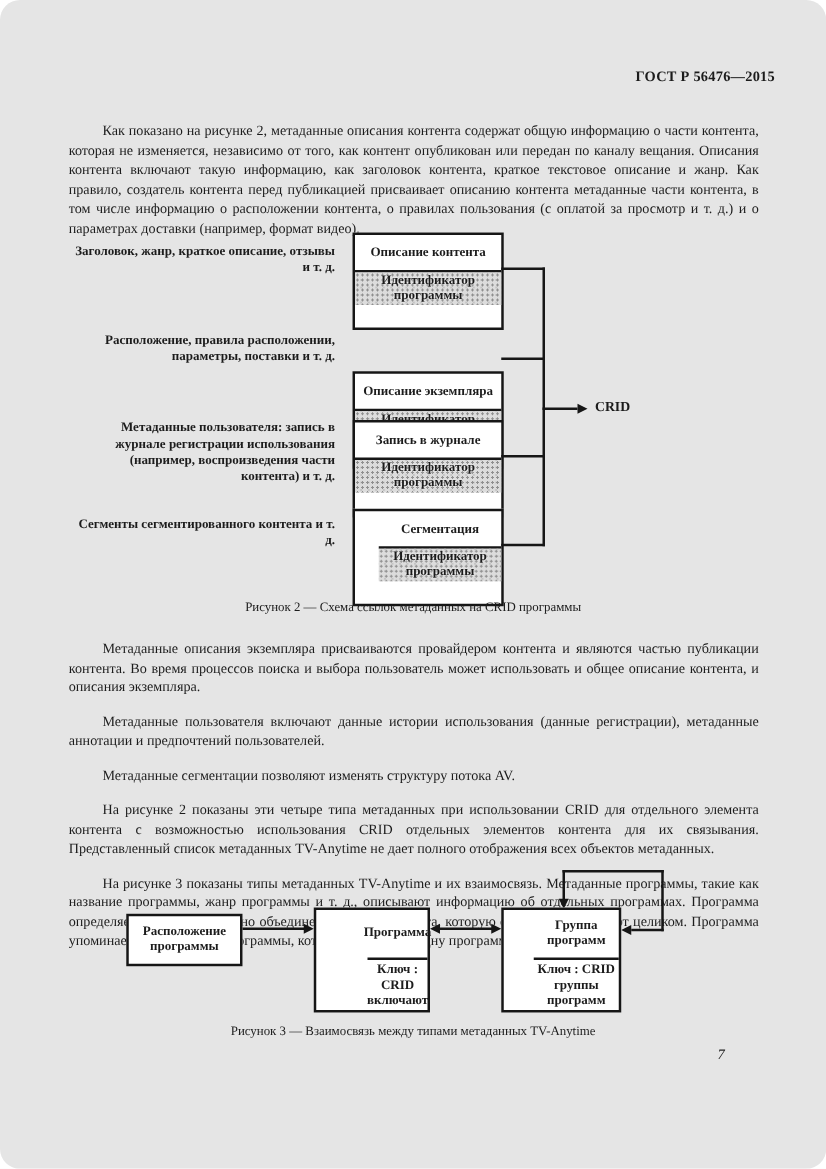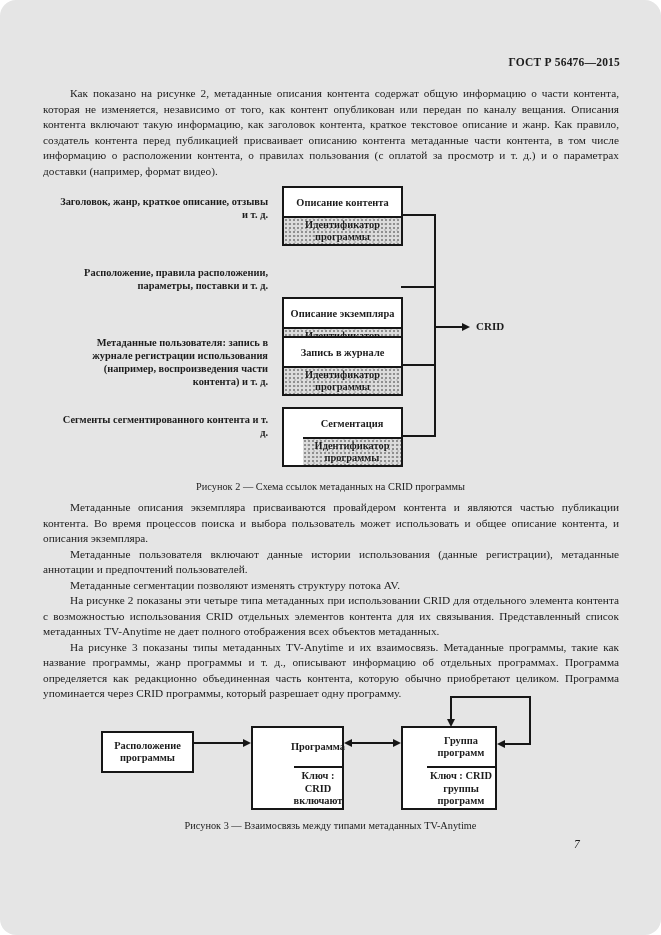--- a/index.html
+++ b/index.html
@@ -5,33 +5,33 @@
   html,body{margin:0;padding:0;background:#fff;}
   .page{
     position:relative;width:661px;height:935px;background:#e5e5e5;
     font-family:Liberation Serif, serif;color:#1c1c1c;overflow:hidden;border-radius:16px;
   }
   .abs{position:absolute;}
   
   .doc-header{top:56px;right:41px;font-size:11.5px;font-weight:bold;letter-spacing:.2px;}
   
   .textblock{left:43px;width:576px;font-size:11.3px;line-height:15.5px;text-align:justify;}
-  .textblock p{margin:0;text-indent:27px;}
+  .textblock p{margin:12px;text-indent:27px;}
   
   .figcaption{left:0;width:661px;text-align:center;font-size:10.3px;}
   
   .hline{background:#161616;height:2px;}
   .vline{background:#161616;width:2px;}
   .tri-r{width:0;height:0;border-top:4px solid transparent;border-bottom:4px solid transparent;border-left:8px solid #161616;}
   .tri-l{width:0;height:0;border-top:4px solid transparent;border-bottom:4px solid transparent;border-right:8px solid #161616;}
   .tri-d{width:0;height:0;border-left:4px solid transparent;border-right:4px solid transparent;border-top:8px solid #161616;}
   
   .fig2{top:185px;left:0;width:661px;height:296px;}
   .f2label{left:60px;width:208px;text-align:right;font-size:10.4px;line-height:13px;font-weight:bold;}
-  .f2box{left:282px;width:121px;height:60px;border:2px solid #161616;box-sizing:border-box;background:#fff;}
+  .f2box{left:282px;width:121px;height:78px;border:2px solid #161616;box-sizing:border-box;background:#fff;}
   .f2title{height:28px;border-bottom:2px solid #161616;display:flex;align-items:center;justify-content:center;
            font-size:10.4px;font-weight:bold;text-align:center;}
   .f2ident{height:26px;display:flex;align-items:center;justify-content:center;text-align:center;
            font-size:10.4px;font-weight:bold;line-height:12px;
            background-color:#dcdcdc;
            background-image:radial-gradient(circle,#8f8f8f 0.8px,transparent 1px),
                             radial-gradient(circle,#c3c3c3 0.8px,transparent 1px);
            background-size:4px 4px,6px 6px;background-position:0 0,2px 3px;
            text-shadow:0 0 2px rgba(255,255,255,.9);}
   .crid-label{font-size:11px;font-weight:bold;}

